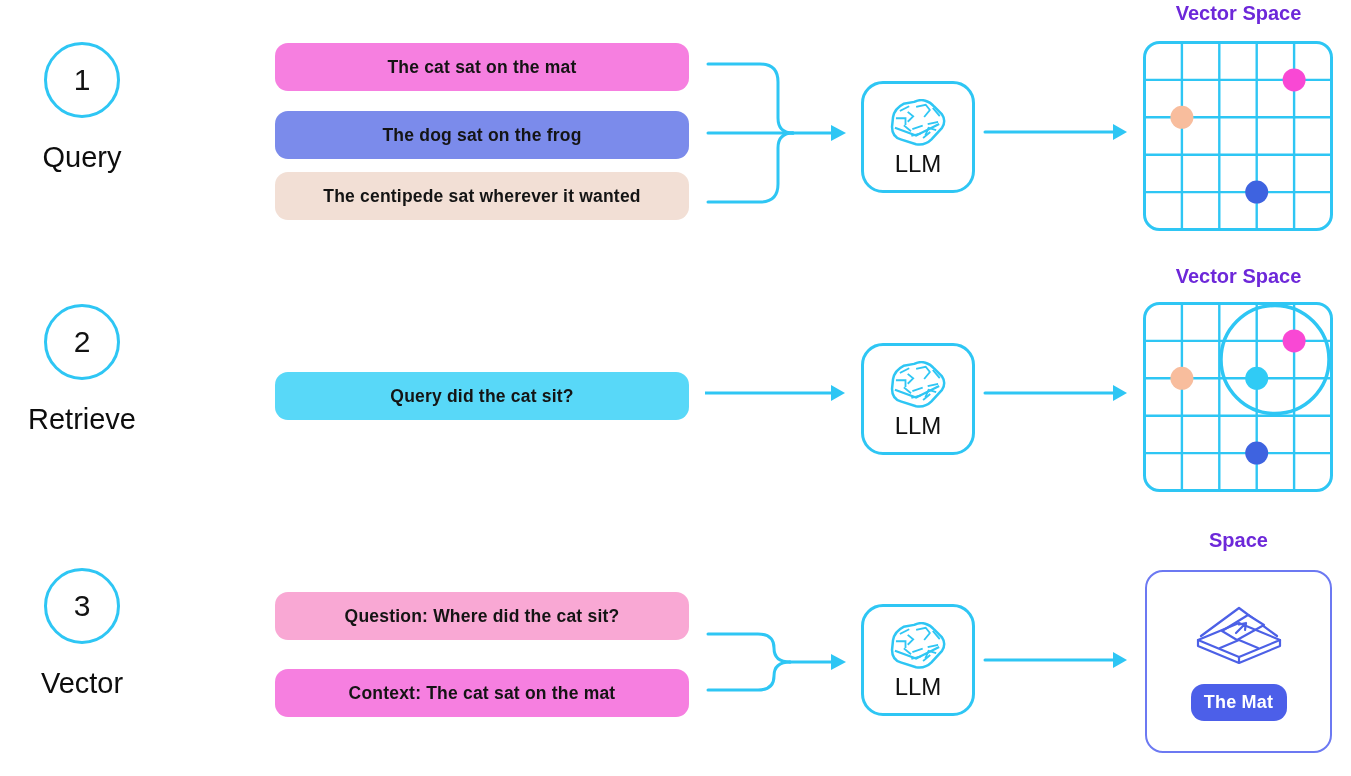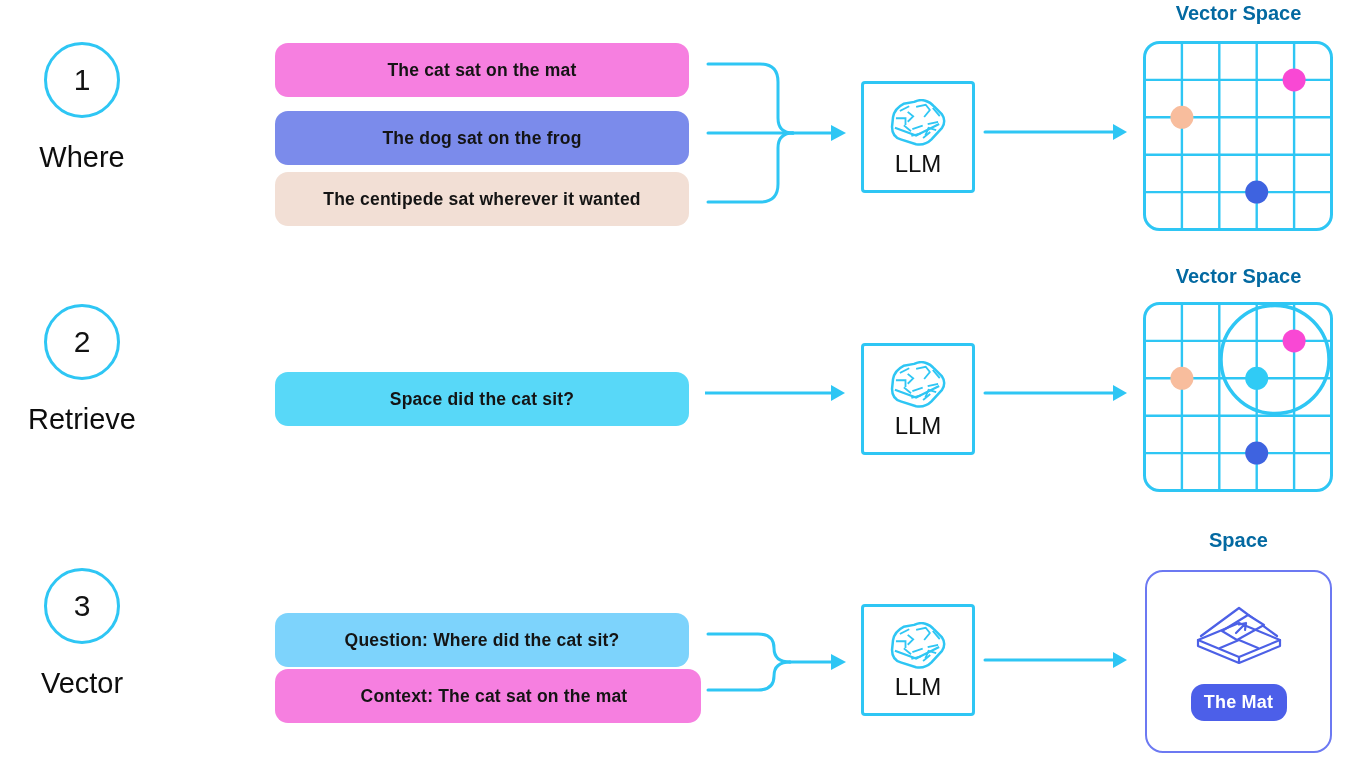--- a/index.html
+++ b/index.html
@@ -12,33 +12,33 @@
     position:absolute; left:44px; width:76px; height:76px; box-sizing:border-box;
     border:3px solid #2EC6F4; border-radius:50%;
     display:flex; align-items:center; justify-content:center;
     font-size:30px; font-weight:500; color:#121212; background:#fff;
   }
   .step-label {
     position:absolute; left:82px; transform:translateX(-50%);
     font-size:29px; font-weight:500; color:#0d0d0d; white-space:nowrap;
   }
   .pill {
-    position:absolute; left:275px; width:414px; height:54px; border-radius:13px;
+    position:absolute; left:275px; width:414px; height:48px; border-radius:13px;
     display:flex; align-items:center; justify-content:center;
     font-size:17.5px; font-weight:600; color:#141414; letter-spacing:.2px; white-space:nowrap;
   }
   .llm-box {
     position:absolute; left:861px; width:114px; height:112px; box-sizing:border-box;
-    border:3px solid #2EC6F4; border-radius:4px; background:#fff;
+    border:3px solid #2EC6F4; border-radius:22px; background:#fff;
     display:flex; flex-direction:column; align-items:center; justify-content:center; gap:3px;
   }
   .llm-label { font-size:24px; font-weight:500; color:#111; line-height:1; }
   .sec-title {
     position:absolute; left:1145px; width:187px; text-align:center;
-    font-size:20px; font-weight:600; color:#0369a1; white-space:nowrap;
+    font-size:20px; font-weight:600; color:#6d28d9; white-space:nowrap;
   }
   .grid-svg { position:absolute; left:1143px; width:190px; height:190px; }
   .answer-box {
     position:absolute; left:1145px; top:570px; width:187px; height:183px; box-sizing:border-box;
     border:2.5px solid #6C79F2; border-radius:18px; background:#fff;
     display:flex; flex-direction:column; align-items:center; justify-content:center; gap:18px;
   }
   .mat-button {
     width:96px; height:37px; border-radius:13px; background:#4C5FE9;
     color:#ffffff; font-size:18px; font-weight:700;
@@ -47,21 +47,21 @@
   svg { display:block; }
 </style>
 </head>
 <body>
 
 <div class="canvas">
 
   <div class="step-circle" style="top:42px">
     <span>1</span>
   </div>
-  <div class="step-label" style="top:141px">Where</div>
+  <div class="step-label" style="top:141px">Query</div>
 
   <div class="step-circle" style="top:304px">
     <span>2</span>
   </div>
   <div class="step-label" style="top:403px">Retrieve</div>
 
   <div class="step-circle" style="top:568px">
     <span>3</span>
   </div>
   <div class="step-label" style="top:667px">Vector</div>
@@ -118,21 +118,21 @@
       <line x1="1.5" y1="38.9" x2="188.5" y2="38.9"></line>
         <line x1="1.5" y1="76.3" x2="188.5" y2="76.3"></line>
       <line x1="1.5" y1="113.7" x2="188.5" y2="113.7"></line>
         <line x1="1.5" y1="151.1" x2="188.5" y2="151.1"></line>
     </g>
   <circle cx="151.1" cy="38.9" r="11.5" fill="#F948D4"></circle>
       <circle cx="38.9" cy="76.3" r="11.5" fill="#F8BD9D"></circle>
       <circle cx="113.7" cy="151.1" r="11.5" fill="#3E63E0"></circle>
     </svg>
 
-  <div class="pill" style="top: 372px; background-color: rgb(88, 216, 248);">Space did the cat sit?</div>
+  <div class="pill" style="top: 372px; background-color: rgb(88, 216, 248);">Query did the cat sit?</div>
 
   <svg class="abs" style="left:705px; top:381px" width="140" height="24" viewBox="0 0 140 24">
     <path d="M0,12 H126" stroke="#2EC6F4" stroke-width="3" stroke-linecap="round" fill="none"></path>
     <polygon points="126,4 140,12 126,20" fill="#2EC6F4"></polygon>
   </svg>
 
   <div class="llm-box" style="top:343px">
     <svg width="62" height="50" viewBox="0 0 64 52">
       <path d="M28,3 C36,-1 44,2 49,8 L57,16 C60,20 60,26 57,30 L46,42 C42,46 36,48 30,47 L14,42 C8,40 5,35 5,29 L6,19 C7,13 11,8 17,5 Z" fill="#ffffff" stroke="#2EC6F4" stroke-width="2.6" stroke-linejoin="round"></path>
       <path d="M8,30 L30,38 L54,26" fill="none" stroke="#2EC6F4" stroke-width="2.2"></path>
@@ -172,22 +172,22 @@
       <line x1="1.5" y1="113.7" x2="188.5" y2="113.7"></line>
         <line x1="1.5" y1="151.1" x2="188.5" y2="151.1"></line>
     </g>
     <circle cx="132" cy="57.5" r="54" fill="none" stroke="#2EC6F4" stroke-width="3.5"></circle>
   <circle cx="151.1" cy="38.9" r="11.5" fill="#F948D4"></circle>
       <circle cx="38.9" cy="76.3" r="11.5" fill="#F8BD9D"></circle>
       <circle cx="113.7" cy="76.3" r="11.5" fill="#30CBF5"></circle>
       <circle cx="113.7" cy="151.1" r="11.5" fill="#3E63E0"></circle>
     </svg>
 
-  <div class="pill" style="top: 613px; background-color: #7dd3fc;">Question: Where did the cat sit?</div>
-  <div class="pill" style="top: 669px; background-color: rgb(246, 127, 224); padding-left: 12px;">Context: The cat sat on the mat</div>
+  <div class="pill" style="top: 592px; background-color: #f9a8d4;">Question: Where did the cat sit?</div>
+  <div class="pill" style="top: 669px; background-color: rgb(246, 127, 224);">Context: The cat sat on the mat</div>
 
   <svg class="abs" style="left:700px; top:622px" width="150" height="80" viewBox="0 0 150 80">
     <g fill="none" stroke="#2EC6F4" stroke-width="3" stroke-linecap="round">
       <path d="M8,12 H58 Q74,12 74,26 Q74,40 90,40"></path>
       <path d="M8,68 H58 Q74,68 74,54 Q74,40 90,40"></path>
       <path d="M90,40 H131"></path>
     </g>
     <polygon points="131,32 146,40 131,48" fill="#2EC6F4"></polygon>
   </svg>
 

